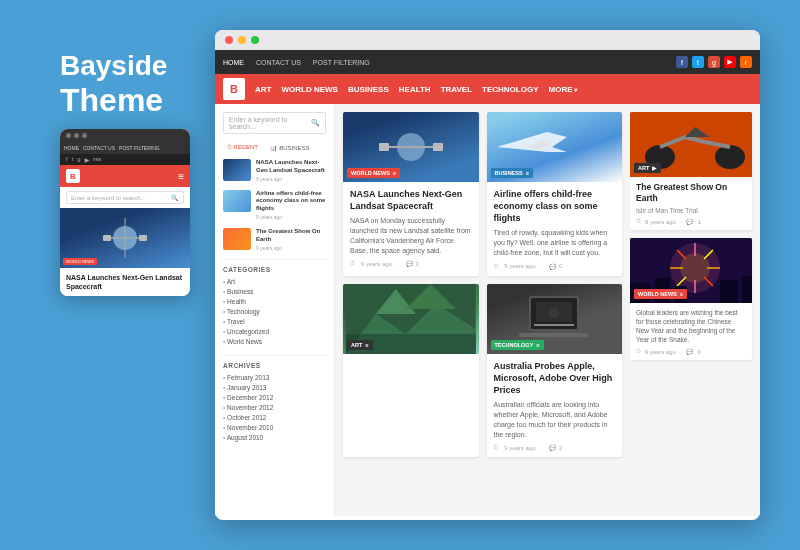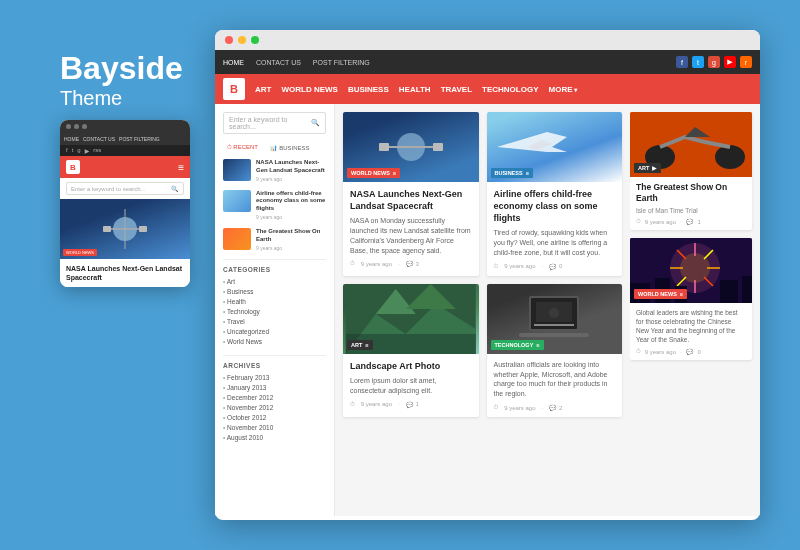--- a/index.html
+++ b/index.html
@@ -446,22 +446,22 @@
       color: #666;
       line-height: 1.4;
       margin-bottom: 4px;
     }
   </style>
 </head>
 <body>
 
 <div class="branding-panel">
   <div>
-    <span style="font-size:32px;font-weight:900;display:block;">Bayside</span>
-    <span style="font-size:20px;font-weight:400;display:block;">Theme</span>
+    <span style="font-size:28px;font-weight:900;display:block;">Bayside</span>
+    <span style="font-size:32px;font-weight:700;display:block;">Theme</span>
   </div>
 
   <div class="mobile-mockup">
     <div class="mobile-top-bar">
       <div class="mobile-dot"></div>
       <div class="mobile-dot"></div>
       <div class="mobile-dot"></div>
     </div>
     <div class="mobile-nav">
       <span>HOME</span>
@@ -661,53 +661,41 @@
             <svg width="100%" height="100%" viewBox="0 0 130 70" style="position:absolute;top:0;left:0;">
               <rect width="130" height="70" fill="#2d5a3d"></rect>
               <polygon points="0,70 30,30 60,50 90,20 130,45 130,70" fill="#3a7a50" opacity="0.8"></polygon>
               <rect x="0" y="50" width="130" height="20" fill="#1a3a2d" opacity="0.5"></rect>
               <polygon points="30,30 50,5 70,30" fill="#4a8a5a"></polygon>
               <polygon points="60,25 85,0 110,25" fill="#3d7a48"></polygon>
             </svg>
             <div class="article-category-badge badge-dark">
               <span>ART</span>
               <span>≡</span>
-            </div>
-          </div>
-          <div class="article-body">
-            <div class="article-title">Landscape Art Photo</div>
-            <div class="article-excerpt">Lorem ipsum dolor sit amet, consectetur adipiscing elit.</div>
-            <div class="article-meta">
-              <span>⏱</span>
-              <span>9 years ago</span>
-              <span>·</span>
-              <span class="meta-comments">
-                <span>💬</span>
-                <span>1</span>
-              </span>
             </div>
           </div>
         </div>
 
         <div class="article-card">
           <div class="article-thumb thumb-laptop" style="position:relative;">
             <svg width="80" height="55" viewBox="0 0 80 55">
               <rect x="15" y="5" width="50" height="35" rx="2" fill="#555"></rect>
               <rect x="17" y="7" width="46" height="31" rx="1" fill="#222"></rect>
               <rect x="20" y="33" width="40" height="2" fill="#888"></rect>
               <rect x="5" y="42" width="70" height="4" rx="2" fill="#666"></rect>
               <circle cx="40" cy="22" r="5" fill="#888" opacity="0.5"></circle>
               <rect x="22" y="11" width="36" height="20" fill="#333" opacity="0.8"></rect>
             </svg>
             <div class="article-category-badge badge-green">
               <span>TECHNOLOGY</span>
               <span>≡</span>
             </div>
           </div>
           <div class="article-body">
+            <div class="article-title">Australia Probes Apple, Microsoft, Adobe Over High Prices</div>
             <div class="article-excerpt">Australian officials are looking into whether Apple, Microsoft, and Adobe charge too much for their products in the region.</div>
             <div class="article-meta">
               <span>⏱</span>
               <span>9 years ago</span>
               <span>·</span>
               <span class="meta-comments">
                 <span>💬</span>
                 <span>2</span>
               </span>
             </div>

